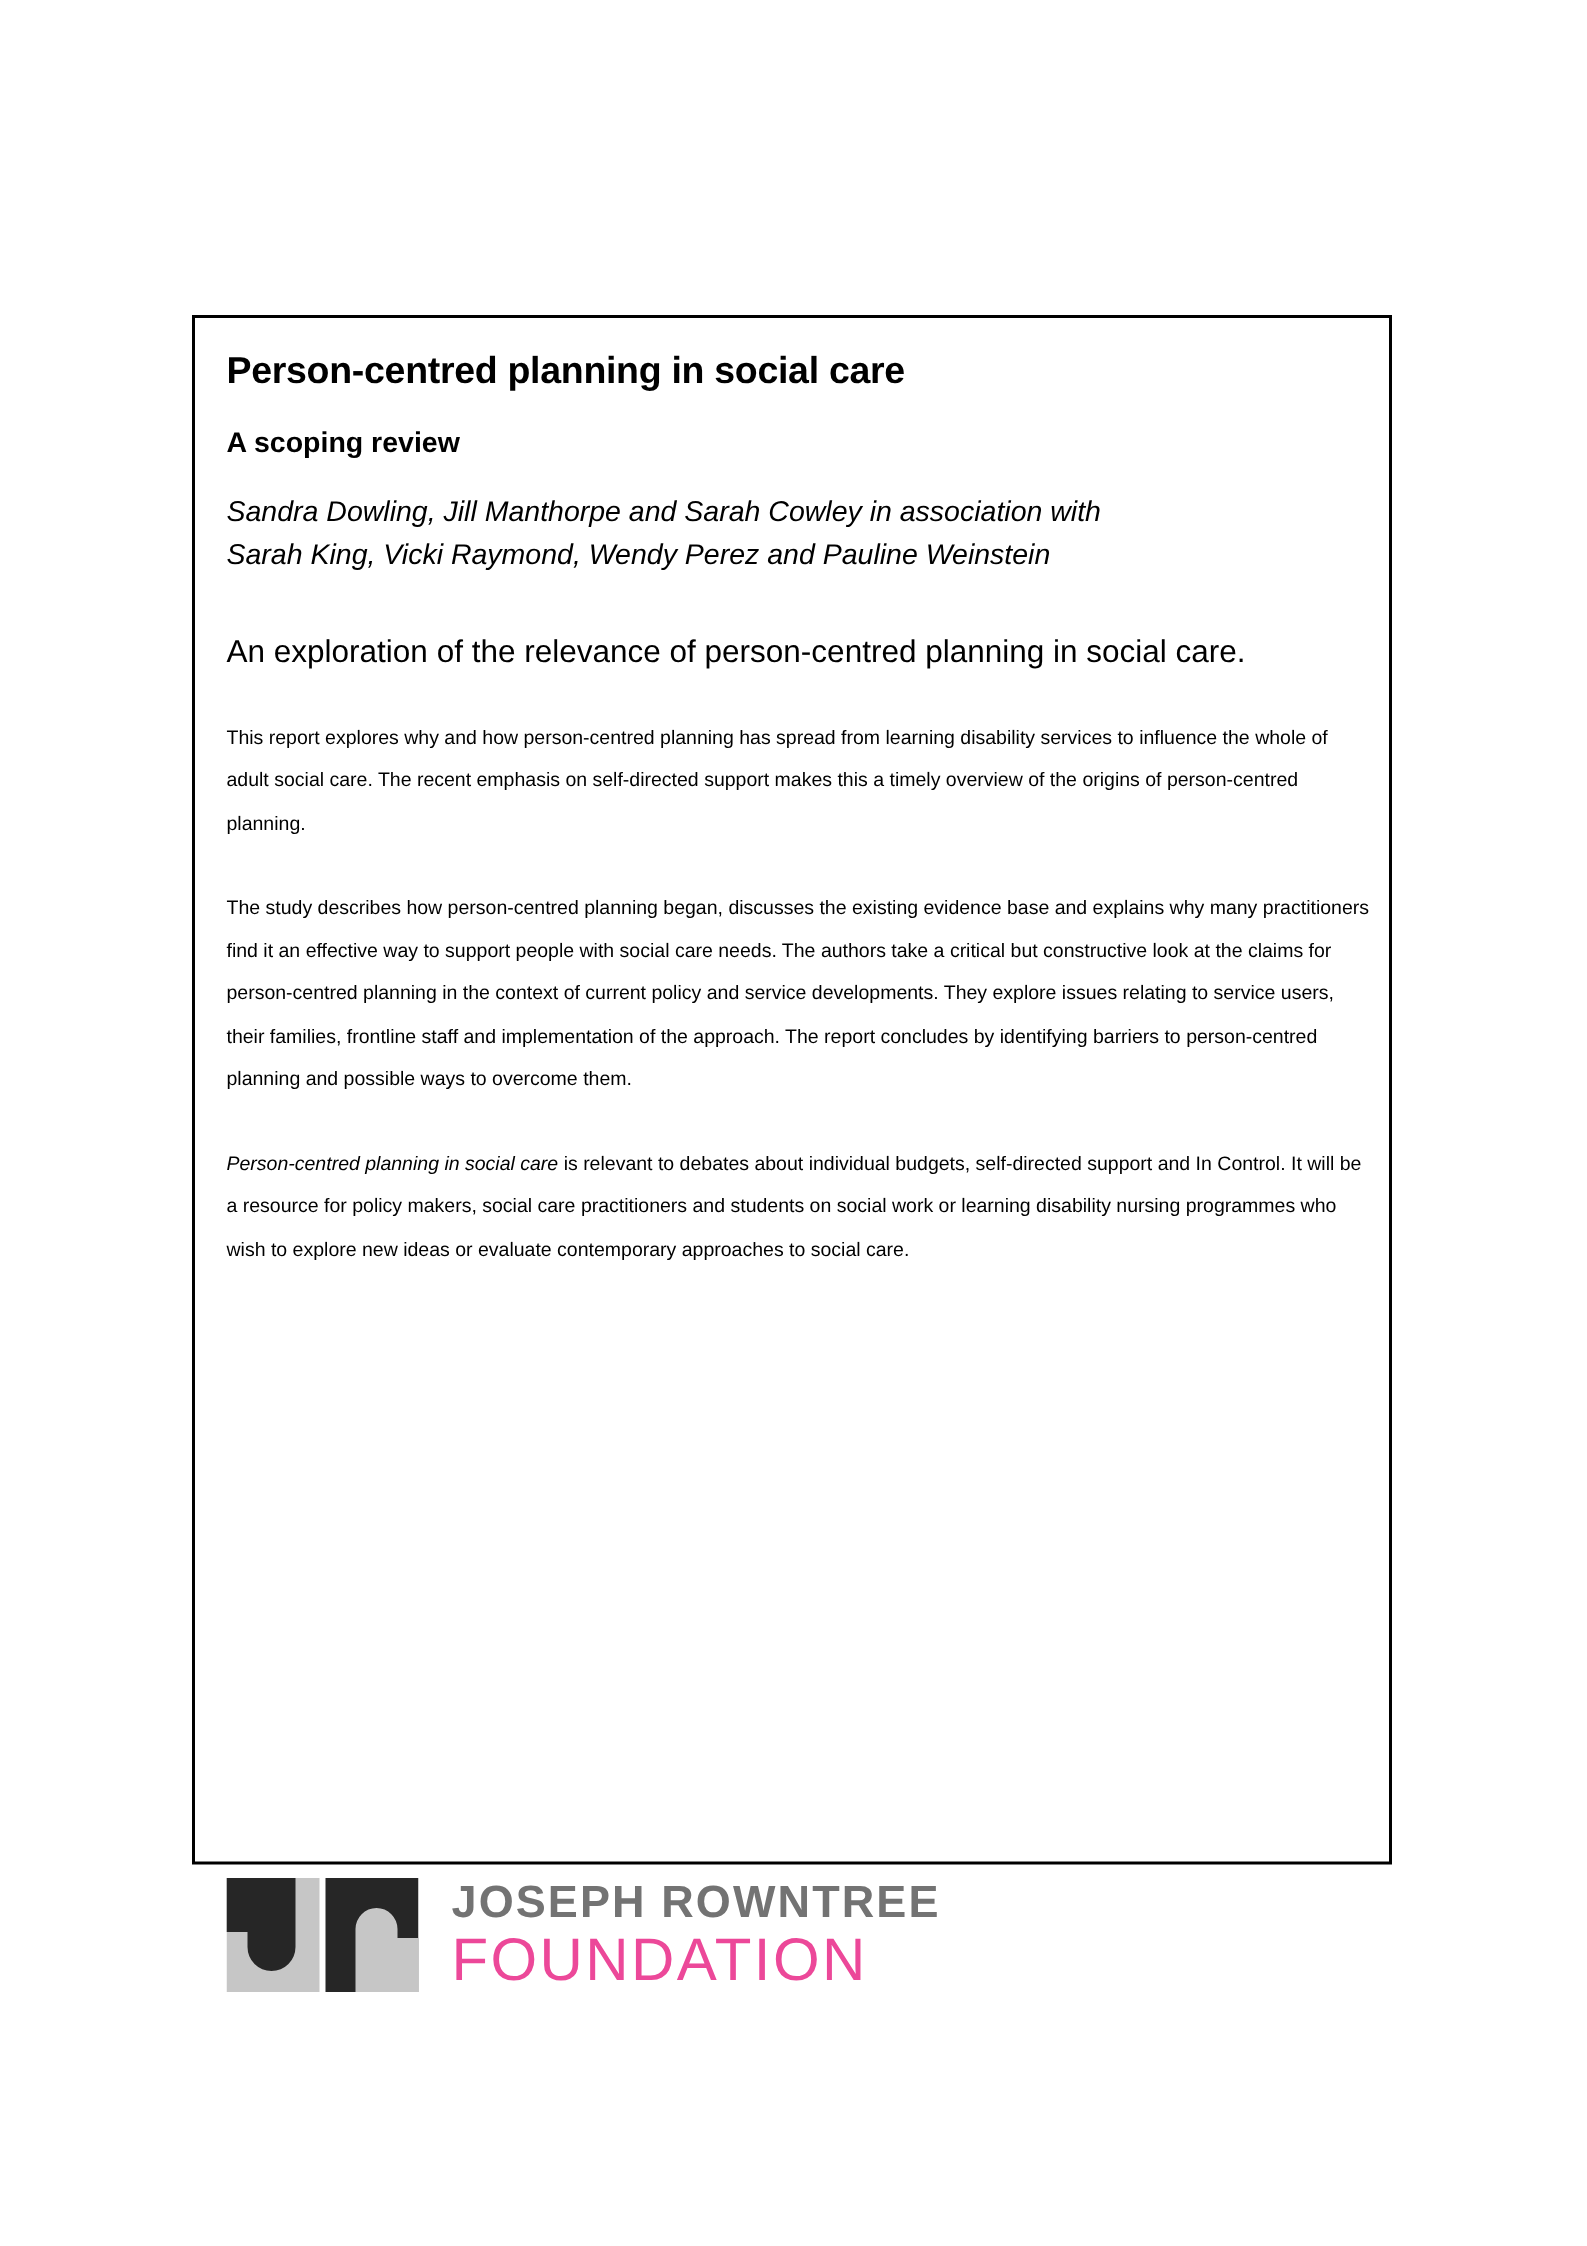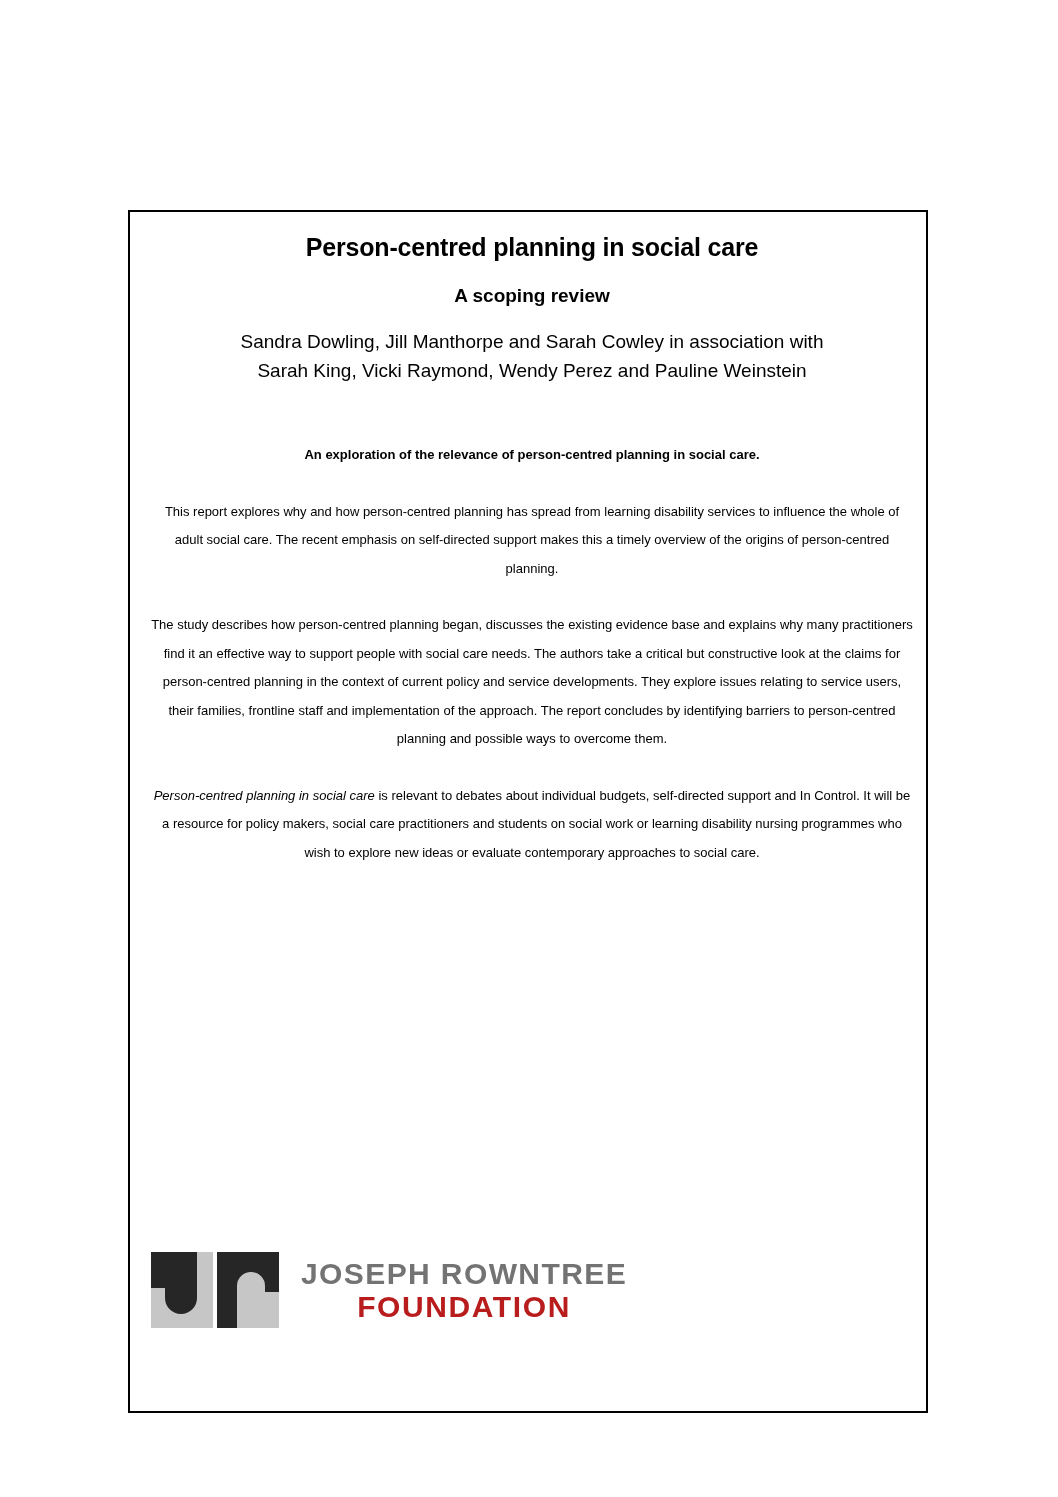--- a/index.html
+++ b/index.html
@@ -14,25 +14,24 @@
     color: #000000;
     overflow: hidden;
   }
 
   
   #page-frame {
     position: absolute;
     left: 128px;
     top: 210px;
     width: 800px;
-    height: 1203px;
+    height: 1033px;
     border: 2px solid #000000;
     box-sizing: border-box;
     background: #ffffff;
-    text-align: center;
   }
 
   #content {
     position: absolute;
     left: 21px;
     top: 8px;
     width: 762px;
   }
 
   
@@ -46,29 +45,30 @@
 
   .doc-subtitle {
     font-size: 19px;
     font-weight: bold;
     line-height: 24px;
     margin: 22px 0 0 0;
   }
 
   .authors {
     font-size: 19px;
+    font-style: italic;
     line-height: 28.5px;
     margin: 20px 0 0 0;
   }
 
   .lede {
-    font-size: 13px;
-    font-weight: bold;
+    font-size: 21px;
+    font-weight: normal;
     line-height: 28.5px;
-    margin: 56px 0 0 0;
+    margin: 36px 0 0 0;
   }
 
   .body-par {
     font-size: 13px;
     line-height: 28.5px;
     margin: 28px 0 0 0;
   }
 
   .body-par .ital {
     font-style: italic;
@@ -97,24 +97,24 @@
 
   .wm-top {
     font-size: 30px;
     font-weight: bold;
     letter-spacing: 1.4px;
     color: #737373;
     display: block;
   }
 
   .wm-bottom {
-    font-size: 30px;
-    font-weight: bold;
+    font-size: 40px;
+    font-weight: normal;
     letter-spacing: 1.6px;
-    color: #b91c1c;
+    color: #ec4899;
     display: block;
     margin-top: 3px;
   }
 </style>
 </head>
 <body>
 
 <div id="page-frame">
 
   <div id="content">

